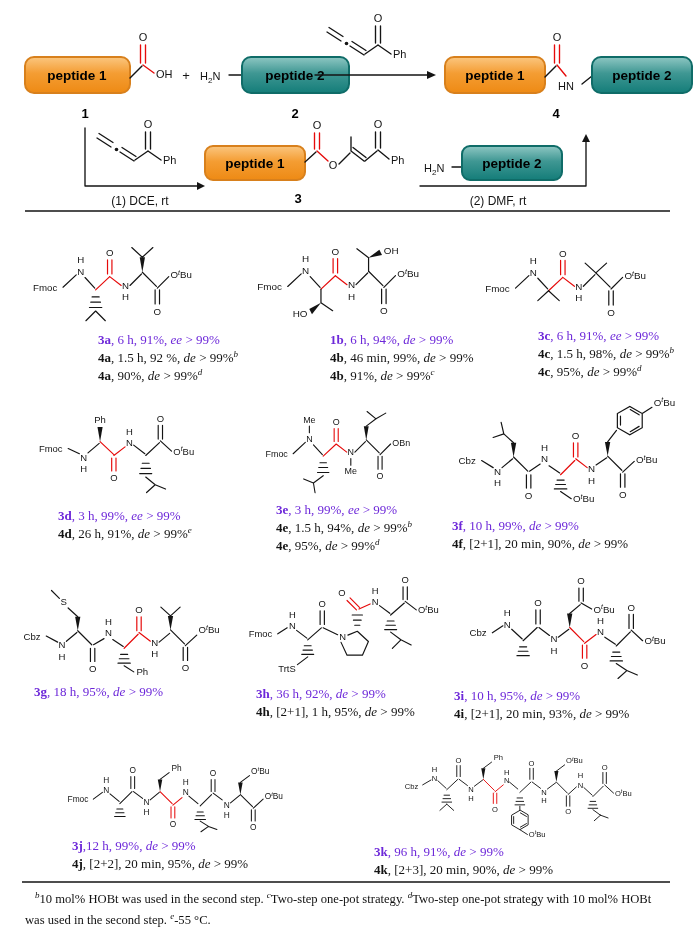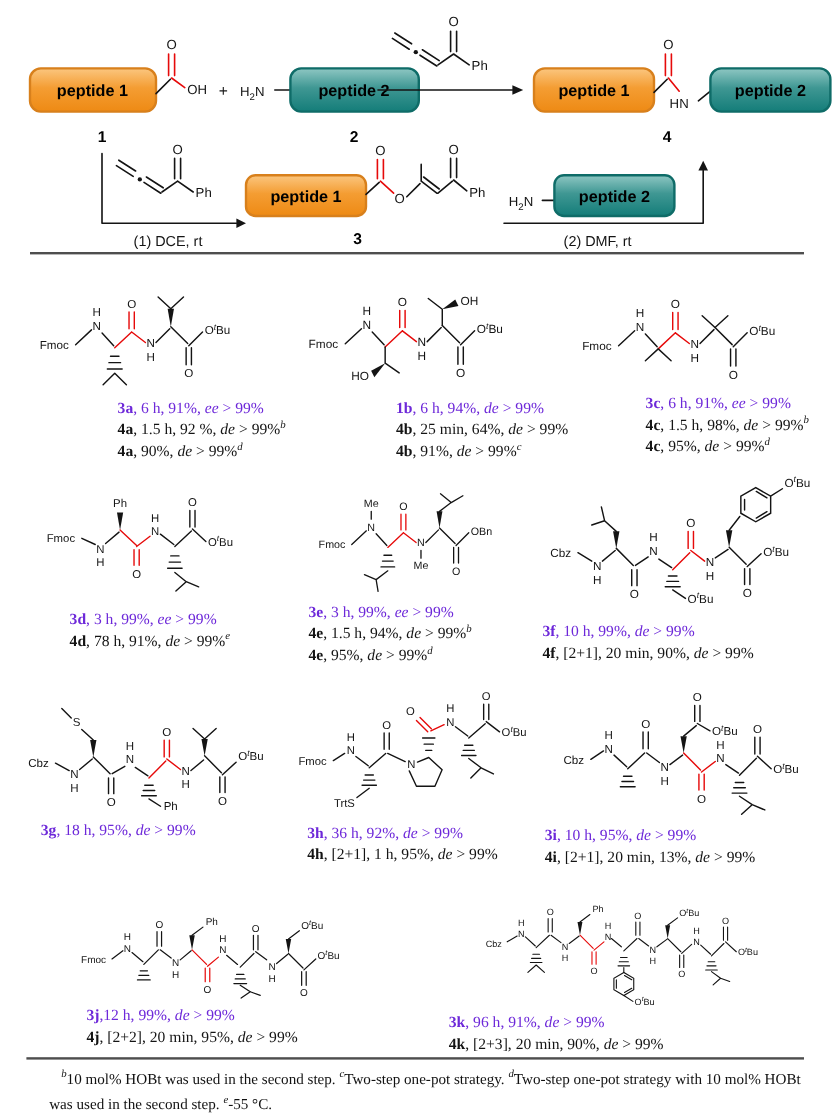--- a/index.html
+++ b/index.html
@@ -23,21 +23,21 @@
   tspan.tsup{font-size:8px;font-style:italic;}
   tspan.tsub{font-size:8px;}
   
   .caps{font-family:"Liberation Serif",serif;font-size:13px;line-height:18px;color:#141414;
         text-align:left;margin-top:5px;}
   .ln{white-space:nowrap;}
   .blue{color:#6d28d9;}
   .cid{font-weight:bold;}
   sup.nsup{font-size:9px;font-style:italic;line-height:0;}
   .divider{position:absolute;height:0;border-top:2px solid #4e4e4e;}
-  .footnote{position:absolute;left:41px;top:889px;width:648px;
+  .footnote{position:absolute;left:25px;top:889px;width:648px;
             font-family:"Liberation Serif",serif;font-size:12.6px;line-height:21px;color:#111;
             text-indent:10px;}
   .fm{font-style:italic;font-size:9px;vertical-align:super;line-height:0;}
 </style>
 </head>
 <body>
 
 <div id="page">
 
   
@@ -165,21 +165,21 @@
       <text class="at atr" x="95" y="39">O</text>
       <text class="at atr" x="113" y="76">N</text>
       <text class="at atr" x="113" y="89">H</text>
       <text class="at ae" x="64" y="108">HO</text>
       <text class="at as" x="149" y="38">OH</text>
       <text class="at" x="149" y="105">O</text>
       <text class="at as" x="164" y="64"><tspan>O</tspan><tspan class="tsup" dy="-4">t</tspan><tspan dy="4">Bu</tspan></text>
     </svg>
     <div class="caps" style="margin-left:92px;">
       <div class="ln blue"><b class="cid">1b</b><span>, 6 h, 94%, </span><i>de</i><span> &gt; 99%</span><sup class="nsup"></sup></div>
-      <div class="ln"><b class="cid">4b</b><span>, 25 min, 64%, </span><i>de</i><span> &gt; 99%</span><sup class="nsup"></sup></div>
+      <div class="ln"><b class="cid">4b</b><span>, 46 min, 99%, </span><i>de</i><span> &gt; 99%</span><sup class="nsup"></sup></div>
       <div class="ln"><b class="cid">4b</b><span>, 91%, </span><i>de</i><span> &gt; 99%</span><sup class="nsup">c</sup></div>
     </div>
   </div>
 
   
   <div class="cell" style="left:460px;top:222px;width:232px;">
     <svg viewBox="0 0 220 112" style="height:100px">
       <g>
         <path class="bd" d="M42 74 L57 60 M67 63 L78 75 M118 72 L131 59 M132 57 L148 73 M149 75 L162 62"></path>
         <path class="bd rd" d="M79 77 L95 62 M95 62 L108 72 M92.5 59 V43 M97.5 59 V43"></path>
@@ -217,21 +217,21 @@
       <text class="at" x="60" y="95">H</text>
       <text class="at" x="79" y="38">Ph</text>
       <text class="at atr" x="95" y="106">O</text>
       <text class="at atr" x="113" y="65">N</text>
       <text class="at atr" x="113" y="52">H</text>
       <text class="at" x="149" y="37">O</text>
       <text class="at as" x="164" y="75"><tspan>O</tspan><tspan class="tsup" dy="-4">t</tspan><tspan dy="4">Bu</tspan></text>
     </svg>
     <div class="caps" style="margin-left:46px;">
       <div class="ln blue"><b class="cid">3d</b><span>, 3 h, 99%, </span><i>ee</i><span> &gt; 99%</span><sup class="nsup"></sup></div>
-      <div class="ln"><b class="cid">4d</b><span>, 78 h, 91%, </span><i>de</i><span> &gt; 99%</span><sup class="nsup">e</sup></div>
+      <div class="ln"><b class="cid">4d</b><span>, 26 h, 91%, </span><i>de</i><span> &gt; 99%</span><sup class="nsup">e</sup></div>
     </div>
   </div>
 
   
   <div class="cell" style="left:238px;top:392px;width:225px;">
     <svg viewBox="0 0 225 128" style="height:104px">
       <g>
         <path class="bd" d="M42 76 L57 62 M62 50 V42 M67 65 L78 77 M118 74 L131 61 M132 59 L148 75 M149 77 L162 64"></path>
         <path class="bd" d="M75 87 h8 M73.5 93 h11 M72 99 h14 M79 103 L67 112 M67 112 L55 107 M67 112 L69 124"></path>
         <path class="bd rd" d="M79 79 L95 64 M95 64 L108 74 M92.5 61 V45 M97.5 61 V45"></path>
@@ -241,21 +241,21 @@
       </g>
       <text class="at as" x="8" y="80">Fmoc</text>
       <text class="at" x="62" y="62">N</text>
       <text class="at" x="62" y="38">Me</text>
       <text class="at atr" x="95" y="41">O</text>
       <text class="at atr" x="113" y="78">N</text>
       <text class="at" x="113" y="101">Me</text>
       <text class="at" x="149" y="107">O</text>
       <text class="at as" x="164" y="66">OBn</text>
     </svg>
-    <div class="caps" style="margin-left:19px;">
+    <div class="caps" style="margin-left:38px;">
       <div class="ln blue"><b class="cid">3e</b><span>, 3 h, 99%, </span><i>ee</i><span> &gt; 99%</span><sup class="nsup"></sup></div>
       <div class="ln"><b class="cid">4e</b><span>, 1.5 h, 94%, </span><i>de</i><span> &gt; 99%</span><sup class="nsup">b</sup></div>
       <div class="ln"><b class="cid">4e</b><span>, 95%, </span><i>de</i><span> &gt; 99%</span><sup class="nsup">d</sup></div>
     </div>
   </div>
 
   
   <div class="cell" style="left:440px;top:386px;width:253px;">
     <svg viewBox="0 0 252 142" style="height:126px">
       <g>
@@ -377,21 +377,21 @@
       <text class="at" x="131" y="21">O</text>
       <text class="at as" x="145" y="53"><tspan>O</tspan><tspan class="tsup" dy="-4">t</tspan><tspan dy="4">Bu</tspan></text>
       <text class="at atr" x="135" y="117">O</text>
       <text class="at atr" x="153" y="79">N</text>
       <text class="at atr" x="153" y="66">H</text>
       <text class="at" x="188" y="51">O</text>
       <text class="at as" x="203" y="89"><tspan>O</tspan><tspan class="tsup" dy="-4">t</tspan><tspan dy="4">Bu</tspan></text>
     </svg>
     <div class="caps" style="margin-left:2px;">
       <div class="ln blue"><b class="cid">3i</b><span>, 10 h, 95%, </span><i>de</i><span> &gt; 99%</span><sup class="nsup"></sup></div>
-      <div class="ln"><b class="cid">4i</b><span>, [2+1], 20 min, 13%, </span><i>de</i><span> &gt; 99%</span><sup class="nsup"></sup></div>
+      <div class="ln"><b class="cid">4i</b><span>, [2+1], 20 min, 93%, </span><i>de</i><span> &gt; 99%</span><sup class="nsup"></sup></div>
     </div>
   </div>
 
   
   <div class="cell" style="left:24px;top:740px;width:330px;">
     <svg viewBox="0 0 332 124" style="height:94px">
       <g>
         <path class="bd" d="M40 78 L52 69 M62 71 L74 81 M75 84 L91 68 M93 68 L105 77 M115 79 L127 69 M166 74 L178 84 M181 87 L196 72 M198 70 L210 79 M221 83 L233 73 M234 72 L250 88 M251 90 L264 78"></path>
         <path class="bd" d="M71 91 h8 M69.5 96 h11 M68 101 h14"></path>
         <path class="bd" d="M89.5 64 V48 M94.5 64 V48"></path>

